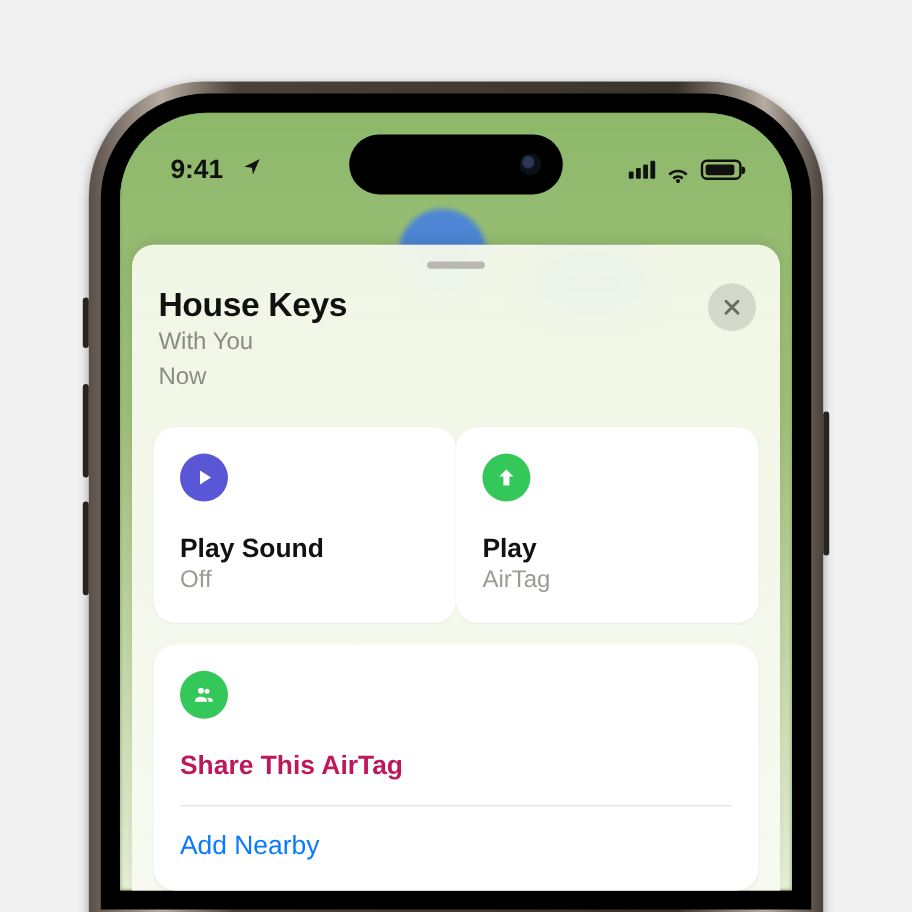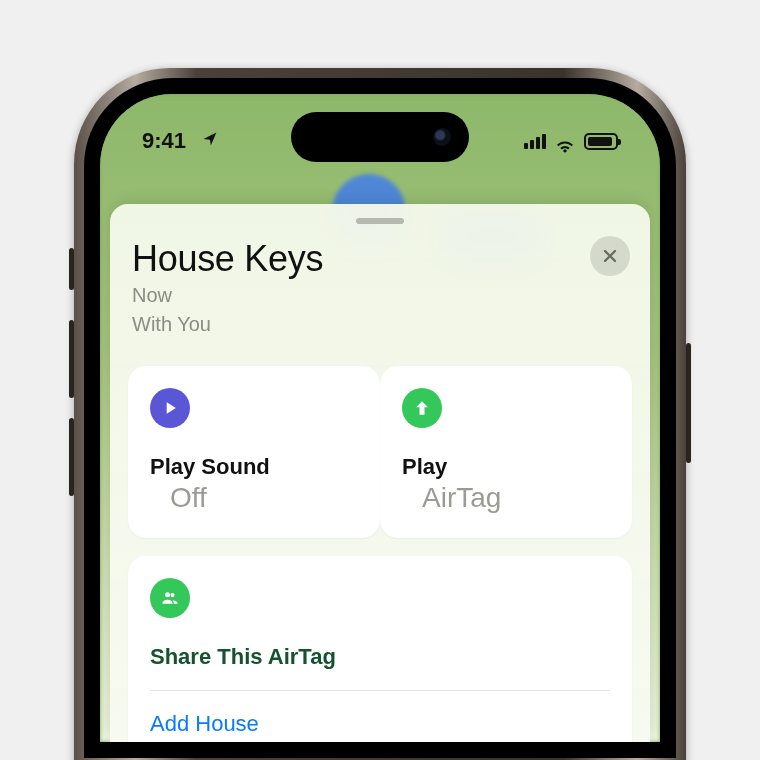--- a/index.html
+++ b/index.html
@@ -89,21 +89,21 @@
     backdrop-filter: blur(12px);
     border-radius: 18px 18px 0 0;
     padding: 14px 18px 0 18px;
     box-shadow: 0 -2px 16px rgba(0,0,0,0.12);
   }
   .grabber {
     width: 48px; height: 6px; background: #b7b9b0; border-radius: 3px;
     margin: 0 auto 14px auto;
   }
   .sheet-header { position: relative; padding: 0 4px 20px 4px; }
-  .sheet-title { font-size: 36px; font-weight: 400; color: #111; letter-spacing: -0.3px; }
+  .sheet-title { font-size: 28px; font-weight: 700; color: #111; letter-spacing: -0.3px; }
   .sheet-sub { font-size: 20px; color: #8a8c85; line-height: 1.35; margin-top: 2px; }
   .close-btn {
     position: absolute; top: -2px; right: 2px;
     width: 40px; height: 40px; border-radius: 50%;
     background: rgba(140,142,132,0.28);
     display: flex; align-items: center; justify-content: center;
     color: #6a6c64;
   }
   .close-btn svg { width: 16px; height: 16px; }
   .card-row { display: flex; gap: 0; margin: 8px 0 18px 0; }
@@ -111,26 +111,26 @@
     flex: 1; background: #fff; border-radius: 18px;
     padding: 22px 22px 24px 22px;
     box-shadow: 0 1px 2px rgba(0,0,0,0.05);
   }
   .card-icon { width: 40px; height: 40px; border-radius: 50%; display:flex; align-items:center; justify-content:center; margin-bottom: 26px;}
   .icon-play { background: #5a57d6; }
   .icon-find { background: #34c759; }
   .icon-share { background: #34c759; }
   .card-icon svg { width: 20px; height: 20px; fill: #fff; }
   .card-title { font-size: 22px; font-weight: 600; color: #111; }
-  .card-sub { font-size: 28px; color: #9a9c94; margin-top: 2px; margin-left: 20px; }
+  .card-sub { font-size: 20px; color: #9a9c94; margin-top: 2px; }
   .share-card {
     background: #fff; border-radius: 18px; padding: 22px 22px 0 22px;
     box-shadow: 0 1px 2px rgba(0,0,0,0.05);
   }
-  .share-title { font-size: 22px; font-weight: 600; color: #14532d; margin-top: 18px; padding-bottom: 20px;}
+  .share-title { font-size: 22px; font-weight: 600; color: #be185d; margin-top: 18px; padding-bottom: 20px;}
   .divider { height: 1px; background: #e4e6de; margin: 0 -0px; }
   .add-person { font-size: 22px; color: #0a7aff; padding: 20px 0 24px 0; font-weight: 400;}
 </style>
 </head>
 <body>
 
 <div class="phone-outer">
   <div class="side-btn l1"></div>
   <div class="side-btn l2"></div>
   <div class="side-btn l3"></div>
@@ -165,22 +165,22 @@
               <span class="fill"></span>
             </span>
         </div>
       </div>
 
       <div class="sheet">
         <div class="grabber"></div>
 
         <div class="sheet-header">
           <div class="sheet-title">House Keys</div>
+          <div class="sheet-sub">With You</div>
           <div class="sheet-sub">Now</div>
-          <div class="sheet-sub">With You</div>
           <div class="close-btn">
             <svg viewBox="0 0 16 16">
                 <path d="M3 3 L13 13 M13 3 L3 13" stroke="#6a6c64" stroke-width="2.4" stroke-linecap="round"></path>
               </svg>
           </div>
         </div>
 
         <div class="card-row">
           <div class="card">
             <div class="card-icon icon-play">
@@ -203,19 +203,19 @@
         </div>
 
         <div class="share-card">
           <div class="card-icon icon-share">
             <svg viewBox="0 0 24 24">
                 <path d="M9 11a3 3 0 100-6 3 3 0 000 6zm6 0a2.5 2.5 0 100-5 2.5 2.5 0 000 5zM3 18c0-2.5 3-4 6-4s6 1.5 6 4v1H3v-1zm13.5 1v-1c0-1.2-.6-2.2-1.6-3 .4-.1.7-.1 1.1-.1 2.3 0 5 1.1 5 3v1.1h-4.5z"></path>
               </svg>
           </div>
           <div class="share-title">Share This AirTag</div>
           <div class="divider"></div>
-          <div class="add-person">Add House</div>
+          <div class="add-person">Add Nearby</div>
         </div>
 
       </div>
     </div>
   </div>
 </div>
 
 </body></html>

